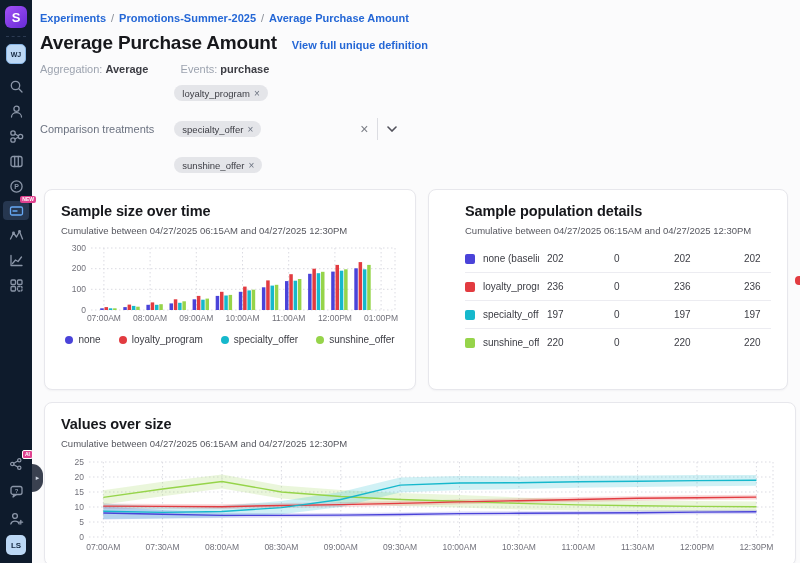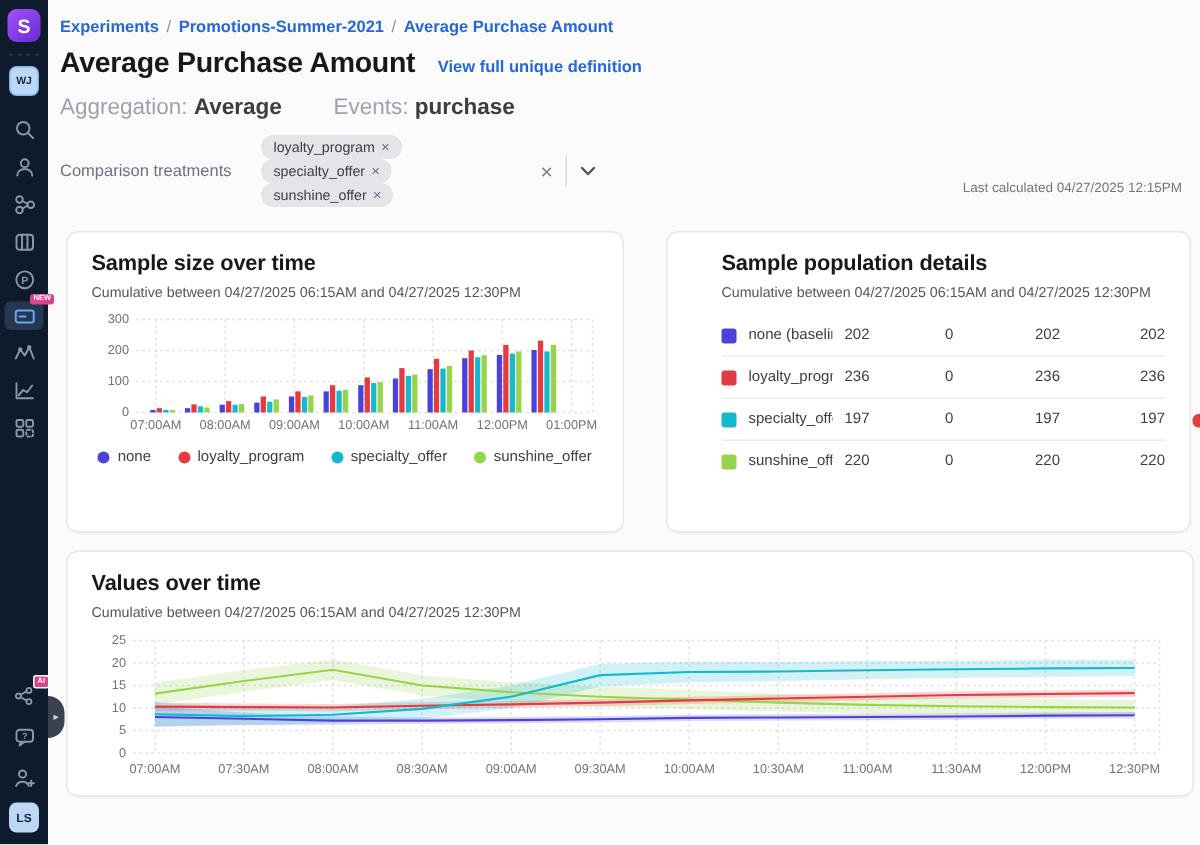--- a/index.html
+++ b/index.html
@@ -36,39 +36,39 @@
 
   
   .content { flex:1; padding:8px 12px 0 8px; overflow:hidden; }
   .breadcrumb { font-size:11px; font-weight:bold; color:#2467d6; margin-top:4px; }
   .breadcrumb .sep { color:#8a8f98; font-weight:normal; margin:0 5px; }
   .breadcrumb .bc-item { cursor:pointer;margin-top:28px; }
   .title-row { display:flex; align-items:baseline; margin-top:8px; }
   .page-title { font-size:19px; font-weight:bold; color:#17181c; letter-spacing:-.2px; }
   .metric-link { font-size:11px; font-weight:bold; color:#2467d6; margin-left:15px; cursor:pointer; }
   .subtitle { font-size:10px; color:#55565e; margin-top:8px; }
-  .agg-row { font-size:15px; margin-top:9px; color:#9ca3af; }
+  .agg-row { font-size:11px; margin-top:9px; color:#9ca3af; }
   .agg-row .val { color:#3c3d44; font-weight:bold; }
   .agg-row .gap { display:inline-block; width:26px; }
   .comp-row { display:flex; align-items:flex-end; justify-content:space-between; margin-top:6px; }
   .comp-left { display:flex; align-items:center; }
   .comp-label { font-size:11px; color:#6b7280; margin-right:14px; }
   .treat-select { display:flex; align-items:center; padding:4px 6px; border-radius:6px; }
-  .chips { display:flex; flex-wrap:wrap; gap:0; width:172px; }
+  .chips { display:flex; flex-wrap:wrap; gap:20px; width:172px; }
   .chip { background:#e4e5e9; border-radius:10px; font-size:9.5px; color:#3c3d44;
     padding:2.5px 8px; white-space:nowrap; cursor:pointer; }
   .chip-x { color:#6b7280; margin-left:4px; font-size:10px; }
   .sel-controls { display:flex; align-items:center; margin-left:6px; }
   .clear-x { font-size:14px; color:#7a7d85; padding:0 8px; cursor:pointer; }
   .sel-div { width:1px; height:22px; background:#dcdde2; }
   .chev { padding:0 9px; cursor:pointer; display:flex; align-items:center; }
   .last-calc { font-size:9px; color:#75767d; padding-bottom:12px; }
 
   
-  .cards-row { display:flex; gap:28px; margin-top:12px; margin-left:4px; margin-right:0; }
+  .cards-row { display:flex; gap:12px; margin-top:12px; margin-left:4px; margin-right:0; }
   .card { background:#fff; border:1px solid #e7e7ec; border-radius:8px;
     box-shadow:0 1px 2px rgba(16,24,40,.04); padding:13px 16px; }
   .card h2 { font-size:14.5px; font-weight:bold; color:#17181c; letter-spacing:-.1px; }
   .desc { font-size:9.5px; color:#55565e; margin-top:6px; line-height:1.4; }
   .period { font-size:9.5px; color:#55565e; margin-top:6px; }
   .card-sample { width:372px; height:201px; }
   .card-pop { width:368px; height:201px;padding-left:36px; }
   .card-values { width:752px; margin:12px 0 0 4px; height:164px; }
 
   .chart { display:block; }
@@ -191,21 +191,21 @@
             <line x1="10" y1="11.2" x2="13.6" y2="11.2"></line>
           </svg>
       </div>
       <div class="user-avatar">LS</div>
     </div>
   </aside>
   <div class="side-handle">▸</div>
 
   <main class="content">
 
-    <nav class="breadcrumb" id="breadcrumb"><span class="bc-item">Experiments</span><span class="sep">/</span><span class="bc-item">Promotions-Summer-2021</span><span class="sep">/</span><span class="bc-item">Average Purchase Amount</span></nav>
+    <nav class="breadcrumb" id="breadcrumb"><span class="bc-item">Experiments</span><span class="sep">/</span><span class="bc-item">Promotions-Summer-2025</span><span class="sep">/</span><span class="bc-item">Average Purchase Amount</span></nav>
 
     <div class="title-row">
       <h1 class="page-title">Average Purchase Amount</h1>
       <span class="metric-link">View full unique definition</span>
     </div>
 
 
     <p class="agg-row">
       <span>Aggregation:</span>
       <span class="val">Average</span>
@@ -227,21 +227,20 @@
             <span class="clear-x">×</span>
             <span class="sel-div"></span>
             <span class="chev">
               <svg width="10" height="6" viewBox="0 0 10 6">
                   <polyline points="1,1 5,5 9,1" stroke="#52525b" fill="none" stroke-width="1.6" stroke-linecap="round"></polyline>
                 </svg>
             </span>
           </div>
         </div>
       </div>
-      <span class="last-calc">Last calculated 04/27/2025 12:15PM</span>
     </div>
 
     <div class="cards-row">
 
       <section class="card card-sample">
         <h2>Sample size over time</h2>
         <p class="period">Cumulative between 04/27/2025 06:15AM and 04/27/2025 12:30PM</p>
         <div id="bar-chart">
             <svg class="chart" width="340" height="92" viewBox="0 0 340 92">
               <line class="grid" x1="30" x2="334" y1="70.0" y2="70.0"></line>
@@ -373,21 +372,21 @@
      <span class="c3">0</span>
      <span class="c4">220</span>
      <span class="c5">220</span>
    </div>
             </div>
         </div>
       </section>
     </div>
 
     <section class="card card-values">
-      <h2>Values over time</h2>
+      <h2>Values over size</h2>
       <p class="period">Cumulative between 04/27/2025 06:15AM and 04/27/2025 12:30PM</p>
       <div id="line-chart" style="margin-top:6px;">
           <svg class="chart" width="718" height="106" viewBox="0 0 718 106">
             <line class="grid" x1="28" x2="712" y1="82.0" y2="82.0"></line>
             <text class="tick" x="23" y="84.5" text-anchor="end">0</text>
             <line class="grid" x1="28" x2="712" y1="67.0" y2="67.0"></line>
             <text class="tick" x="23" y="69.5" text-anchor="end">5</text>
             <line class="grid" x1="28" x2="712" y1="52.0" y2="52.0"></line>
             <text class="tick" x="23" y="54.5" text-anchor="end">10</text>
             <line class="grid" x1="28" x2="712" y1="37.0" y2="37.0"></line>

